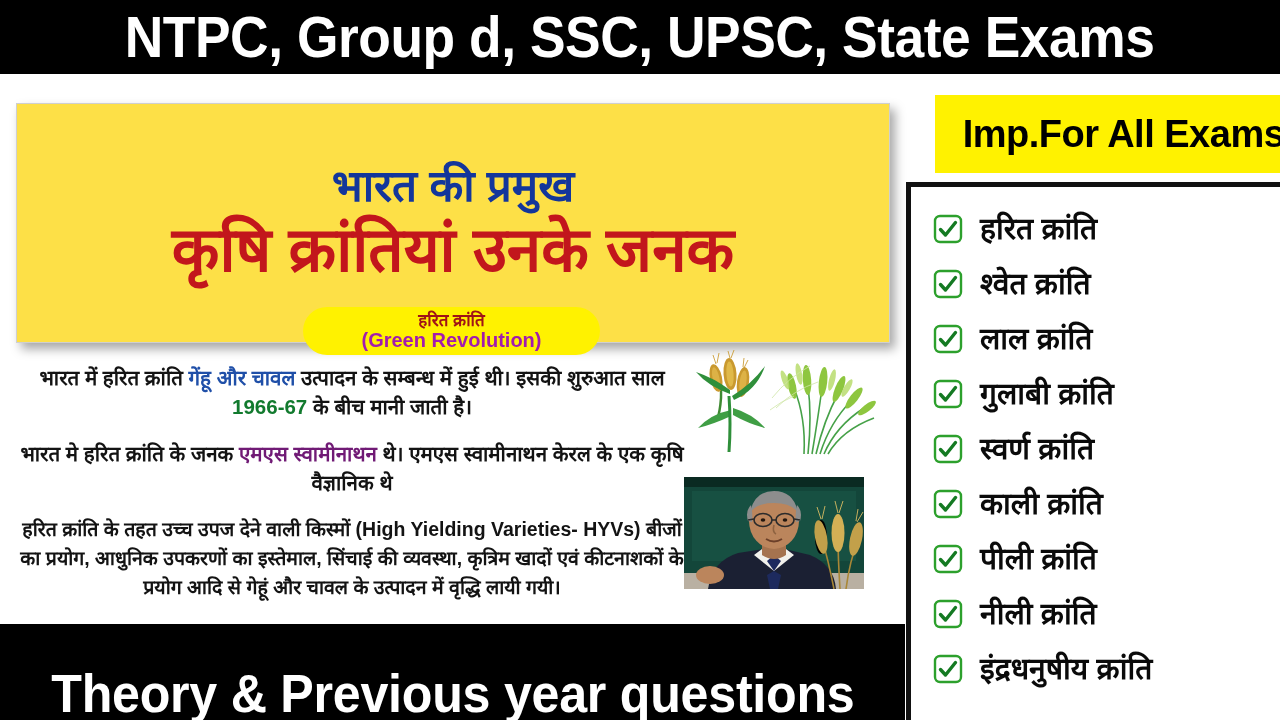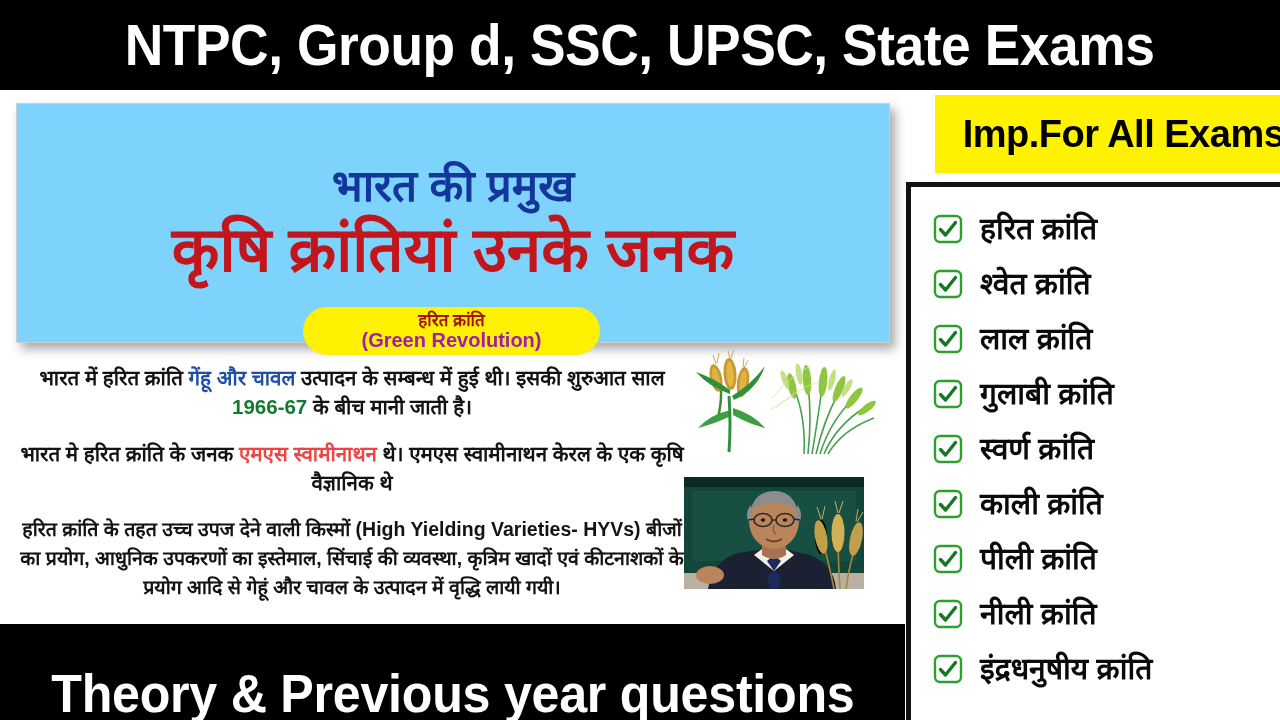--- a/index.html
+++ b/index.html
@@ -14,21 +14,21 @@
     height: 720px;
     overflow: hidden;
     background: #ffffff;
     font-family: "Liberation Sans", "DejaVu Sans", sans-serif;
   }
 
   
   .top-banner {
     position: absolute;
     left: 0; top: 0;
-    width: 1280px; height: 90px;
+    width: 1280px; height: 74px;
     background: #000000;
     display: flex;
     align-items: center;
     justify-content: center;
   }
   .top-banner-text {
     color: #ffffff;
     font-family: "Liberation Sans Narrow", "Liberation Sans", sans-serif;
     font-weight: bold;
     font-size: 58px;
@@ -57,21 +57,21 @@
     letter-spacing: -0.3px;
     transform: scaleX(0.93);
     white-space: nowrap;
   }
 
   
   .title-card {
     position: absolute;
     left: 16px; top: 103px;
     width: 874px; height: 240px;
-    background: #7dd3fc;
+    background: #fde047;
     border: 1px solid #cfcfcf;
     box-shadow: 5px 6px 10px rgba(0,0,0,0.35);
     box-sizing: border-box;
     display: flex;
     flex-direction: column;
     align-items: center;
     justify-content: center;
   }
   .title-line-1 {
     color: #13369b;
@@ -126,21 +126,21 @@
     color: #131313;
     font-family: "Liberation Sans", "DejaVu Sans", sans-serif;
     font-weight: bold;
     font-size: 20.5px;
     line-height: 1.42;
   }
   .body-text p { margin: 0 0 18px 0; }
   .body-text p:last-child { margin-bottom: 12px; }
   .hl-blue  { color: #1f4fa8; }
   .hl-green { color: #127a2e; }
-  .hl-red   { color: #ef4444; }
+  .hl-red   { color: #701a75; }
   .para-3 { font-size: 19.5px; line-height: 1.48; }
 
   
   .wheat-art {
     position: absolute;
     left: 686px; top: 350px;
     width: 200px; height: 110px;
   }
 
   

